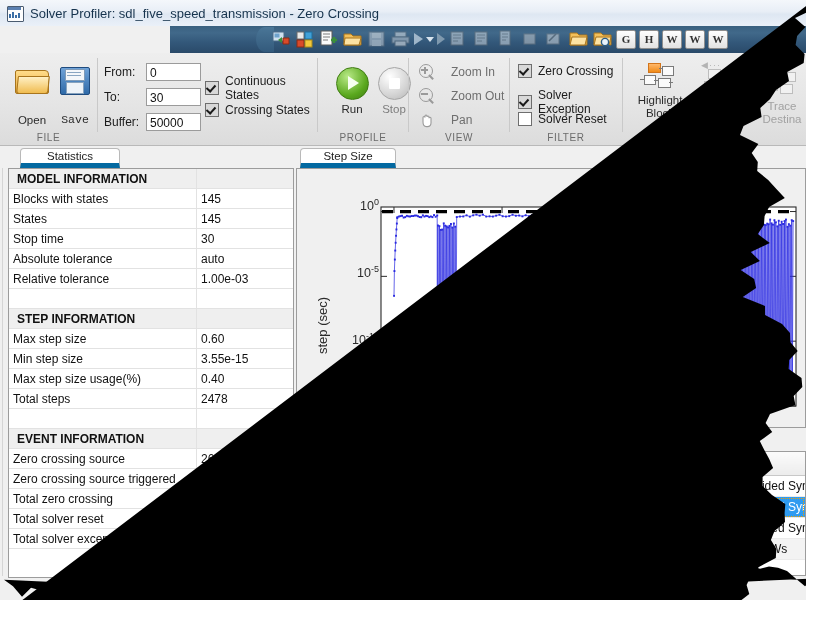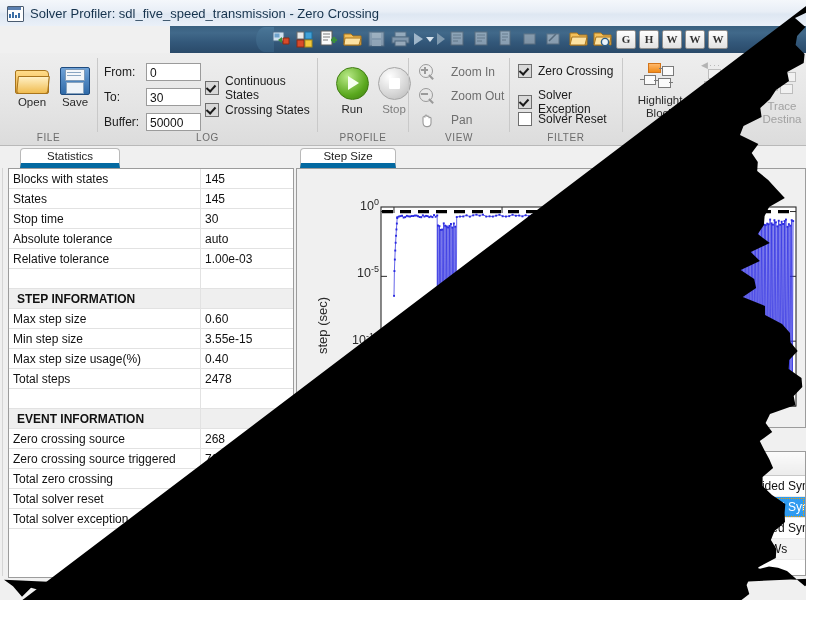--- a/index.html
+++ b/index.html
@@ -42,21 +42,21 @@
 
   .ribbon{position:absolute;left:0;top:53px;width:814px;height:92px;
     background:linear-gradient(to bottom,#eeeeee 0%,#e6e6e6 50%,#dcdcdc 100%);
     border-bottom:1px solid #b9b9b9;}
   .rgroup{position:absolute;top:0;height:92px;}
   .rgroup .glabel{position:absolute;bottom:2px;left:0;right:0;text-align:center;
     font-size:10px;color:#6b6b6b;letter-spacing:.6px;}
   .rsep{position:absolute;top:5px;width:1px;height:74px;background:#c9c9c9;}
 
   .bigbtn{position:absolute;width:52px;text-align:center;}
-  .bigbtn .lbl{font-size:11.5px;color:#2a2a2a;margin-top:2px;line-height:12px;}
+  .bigbtn .lbl{font-size:11.5px;color:#2a2a2a;margin-top:20px;line-height:12px;}
   .ico-open{width:34px;height:27px;margin:0 auto;position:relative;}
   .ico-open .back{position:absolute;left:0;top:3px;width:32px;height:22px;background:linear-gradient(to bottom,#ffdc8a,#e8a93c);border:1px solid #a8751d;border-radius:2px 4px 2px 2px;}
   .ico-open .front{position:absolute;left:2px;top:9px;width:30px;height:16px;background:linear-gradient(to bottom,#fff0c4,#f0bc50);border:1px solid #a8751d;border-radius:1px 1px 3px 3px;transform:skewX(-6deg);}
   .ico-save{width:30px;height:28px;margin:0 auto;position:relative;}
   .ico-save .body{position:absolute;left:0;top:1px;width:28px;height:26px;background:linear-gradient(to bottom,#6ea2d8,#2f6aa8);border:1px solid #1f4b7e;border-radius:2px;}
   .ico-save .lab{position:absolute;left:5px;top:3px;width:18px;height:10px;background:#f4f7fa;border:1px solid #7f9bb8;}
   .ico-save .ln{position:absolute;left:7px;width:14px;height:1px;background:#8aa6c2;}
   .ico-save .shut{position:absolute;left:6px;top:16px;width:16px;height:10px;background:#eef3f8;border:1px solid #86a2be;}
 
   .fieldrow{position:absolute;display:flex;align-items:center;}
@@ -253,21 +253,21 @@
   <div class="ribbon">
 
     <div class="rgroup" style="left:0;width:97px;">
       <div class="bigbtn" style="left:6px;top:14px;">
         <div class="ico-open">
               <div class="back"></div>
               <div class="front"></div>
             </div>
         <div class="lbl">Open</div>
       </div>
-      <div class="bigbtn" style="left:49px;top:13px;">
+      <div class="bigbtn" style="left:49px;top:13px;font-family:Liberation Mono, monospace;">
         <div class="ico-save">
           <div class="body"></div>
               <div class="lab"></div>
           <div class="ln" style="top:6px"></div>
               <div class="ln" style="top:9px"></div>
           <div class="shut"></div>
         </div>
         <div class="lbl">Save</div>
       </div>
       <div class="glabel">FILE</div>
@@ -288,21 +288,20 @@
         <span class="fieldinp">50000</span>
       </div>
       <div class="cbrow" style="left:107px;top:21px;">
         <span class="cbox checked"></span>
         <span>Continuous States</span>
       </div>
       <div class="cbrow" style="left:107px;top:50px;">
         <span class="cbox checked"></span>
         <span>Crossing States</span>
       </div>
-      <div class="glabel">LOG</div>
     </div>
     <div class="rsep" style="left:317px;"></div>
 
     <div class="rgroup" style="left:318px;width:90px;">
       <div class="runbtn" style="left:6px;top:14px;">
         <div class="circ green">
               <div class="play"></div>
             </div>
         <div class="lbl" style="font-size:11.5px;color:#2a2a2a;margin-top:3px;">Run</div>
       </div>
@@ -405,20 +404,24 @@
     </div>
   </div>
 
   <div class="leftpane">
     <div class="pane-tabs">
       <div class="ptab active" style="left:12px;width:100px;">Statistics</div>
     </div>
     <div class="statbox">
       <table class="stats">
         <tbody id="stats-body">
+              <tr class="section">
+                <td>MODEL INFORMATION</td>
+                <td class="val"></td>
+              </tr>
               <tr>
                 <td>Blocks with states</td>
                 <td class="val">145</td>
               </tr>
               <tr>
                 <td>States</td>
                 <td class="val">145</td>
               </tr>
               <tr>
                 <td>Stop time</td>

